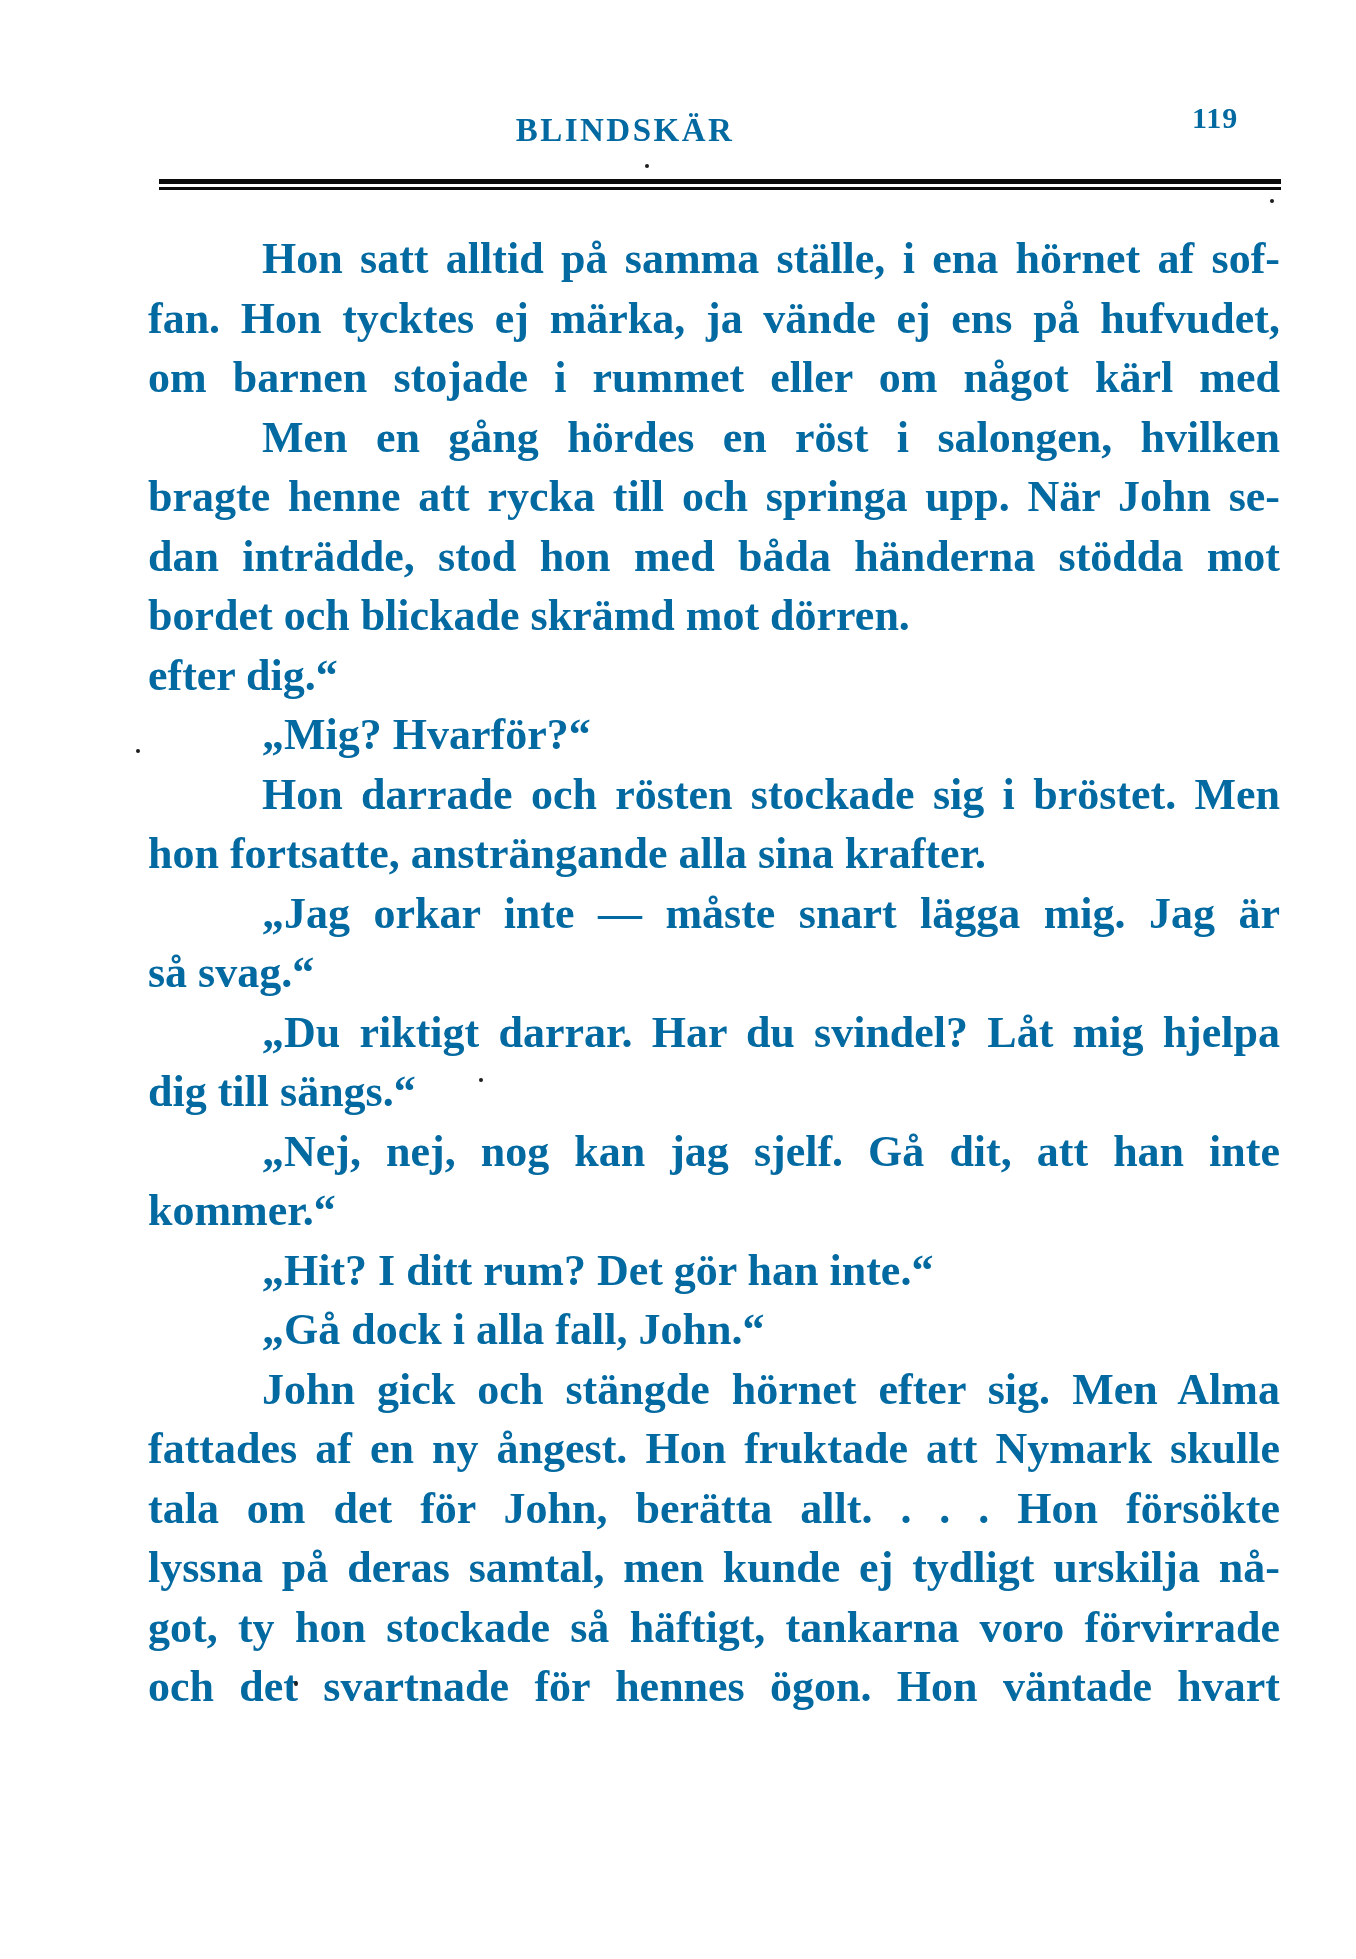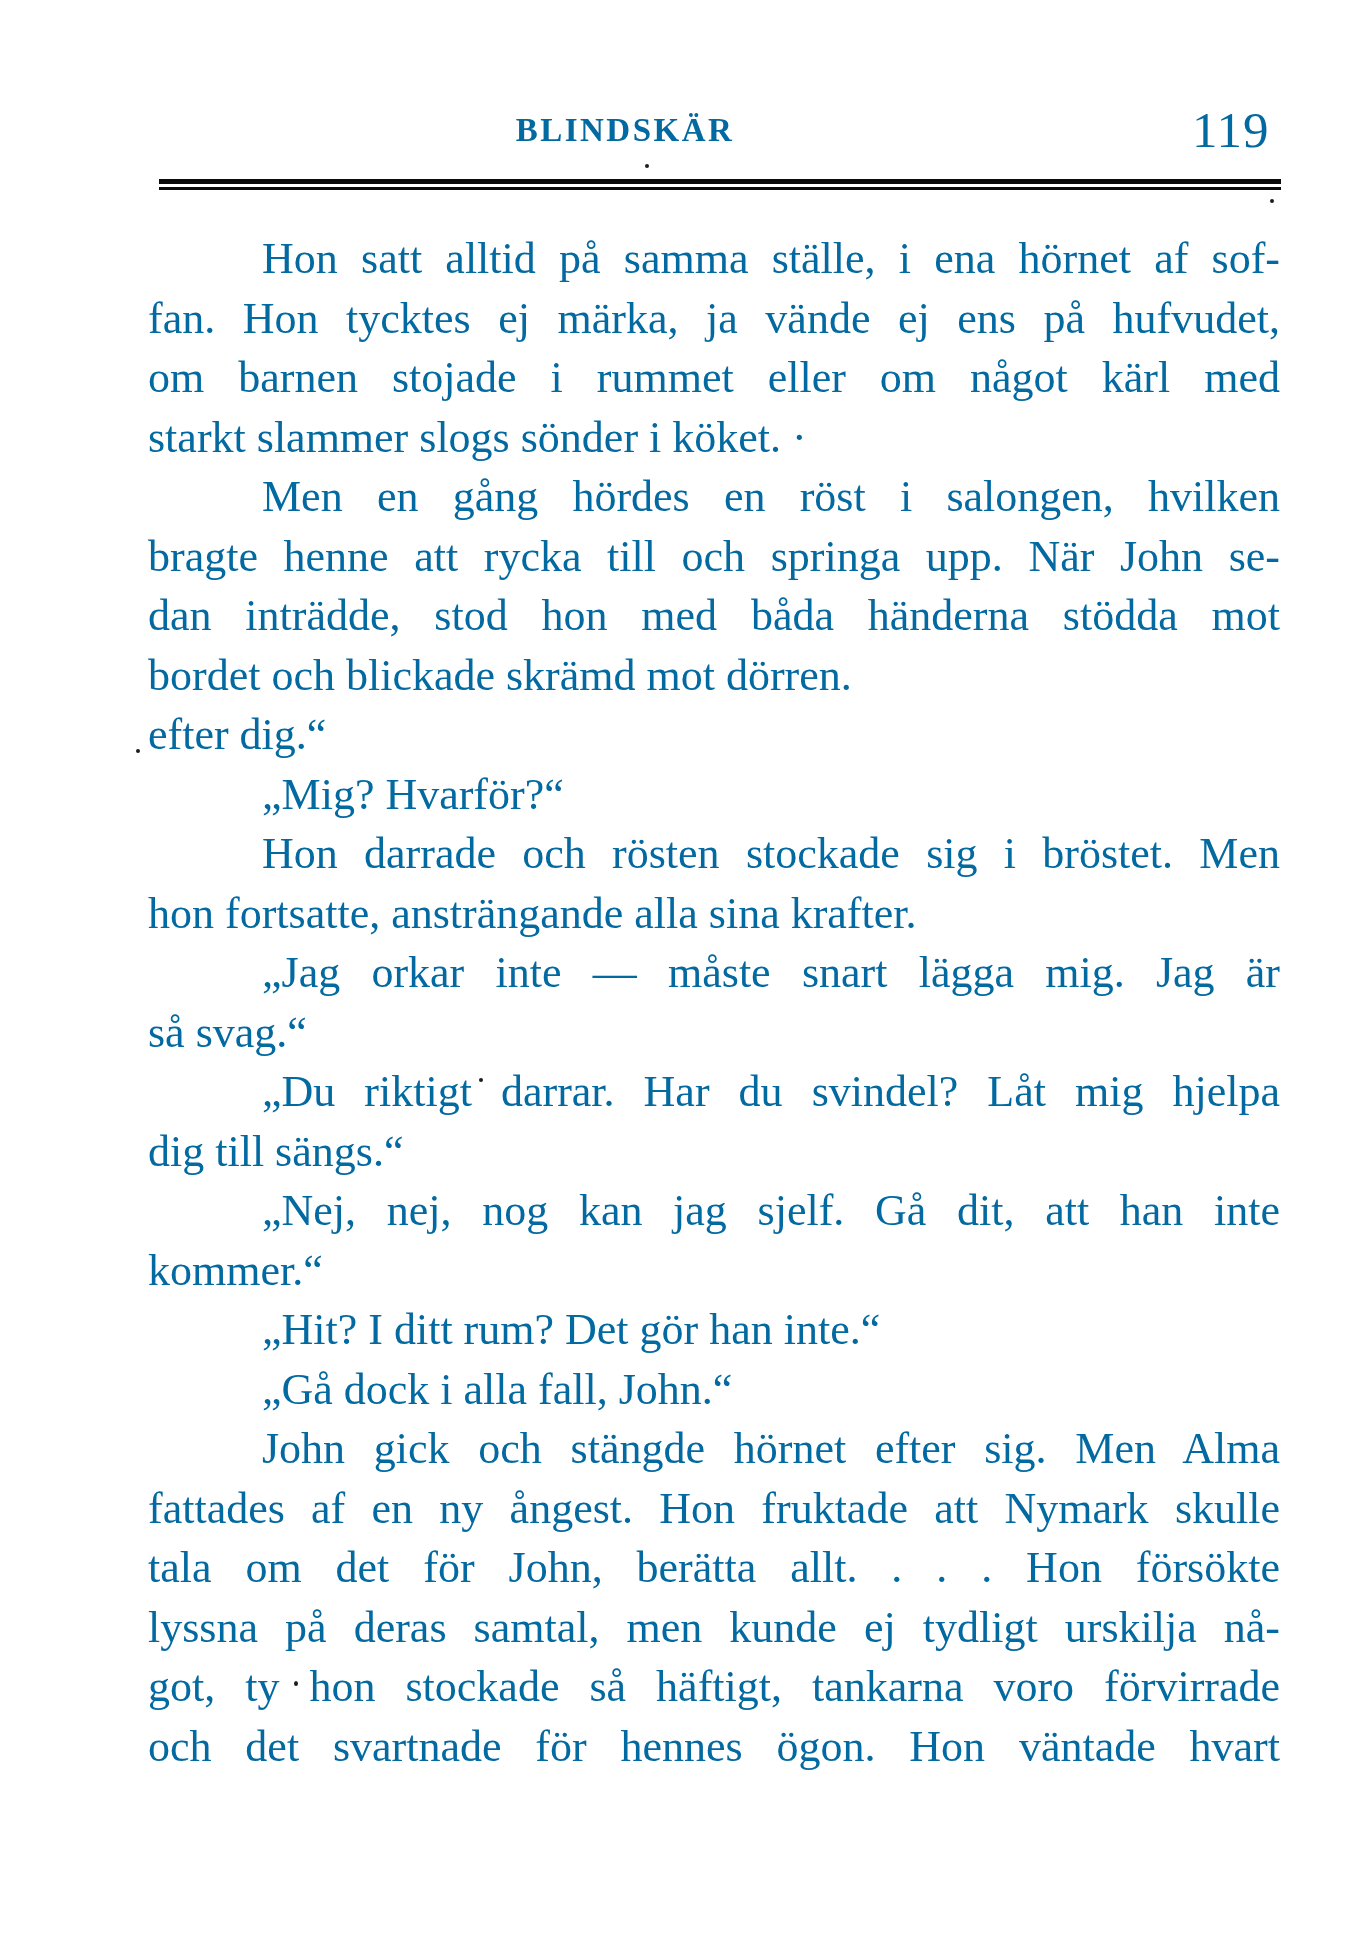--- a/index.html
+++ b/index.html
@@ -20,22 +20,22 @@
     transform: translateX(-50%);
     font-size: 33px;
     letter-spacing: 2.5px;
     font-weight: 600;
     white-space: nowrap;
   }
   .page-number {
     position: absolute;
     left: 1192px;
     top: 101px;
-    font-size: 51px;
-    font-weight: 400;
+    font-size: 30px;
+    font-weight: 700;
     letter-spacing: 1px;
   }
   .double-rule {
     position: absolute;
     left: 159px;
     top: 179px;
     width: 1122px;
     height: 3px;
     border-top: 5px solid #0b0b0b;
     border-bottom: 3px solid #0b0b0b;
@@ -44,20 +44,21 @@
     position: absolute;
     left: 148px;
     top: 229px;
     width: 1132px;
     font-size: 44px;
   }
   .ln {
     height: 59.5px;
     line-height: 59.5px;
     overflow: hidden;
+    font-weight: bold;
   }
   .j {
     text-align: justify;
     text-align-last: justify;
   }
   .indent { text-indent: 114px; }
   .speck {
     position: absolute;
     background: #1d1d1d;
     border-radius: 50%;
@@ -71,21 +72,20 @@
   <span class="header-title">BLINDSKÄR</span>
 
   <span class="page-number">119</span>
 
   <div class="double-rule"></div>
 
   <div class="text-block">
     <div class="ln indent j">Hon satt alltid på samma ställe, i ena hörnet af sof-</div>
     <div class="ln j">fan.  Hon tycktes ej märka, ja vände ej ens på hufvudet,</div>
     <div class="ln j">om barnen stojade i rummet eller om något kärl med</div>
-    <div class="ln">starkt slammer slogs sönder i köket. ·</div>
     <div class="ln indent j">Men en gång hördes en röst i salongen, hvilken</div>
     <div class="ln j">bragte henne att rycka till och springa upp. När John se-</div>
     <div class="ln j">dan inträdde, stod hon med båda händerna stödda mot</div>
     <div class="ln">bordet och blickade skrämd mot dörren.</div>
     <div class="ln">efter dig.“</div>
     <div class="ln indent">„Mig?  Hvarför?“</div>
     <div class="ln indent j">Hon darrade och rösten stockade sig i bröstet. Men</div>
     <div class="ln">hon fortsatte, ansträngande alla sina krafter.</div>
     <div class="ln indent j">„Jag orkar inte — måste snart lägga mig.  Jag är</div>
     <div class="ln">så svag.“</div>

